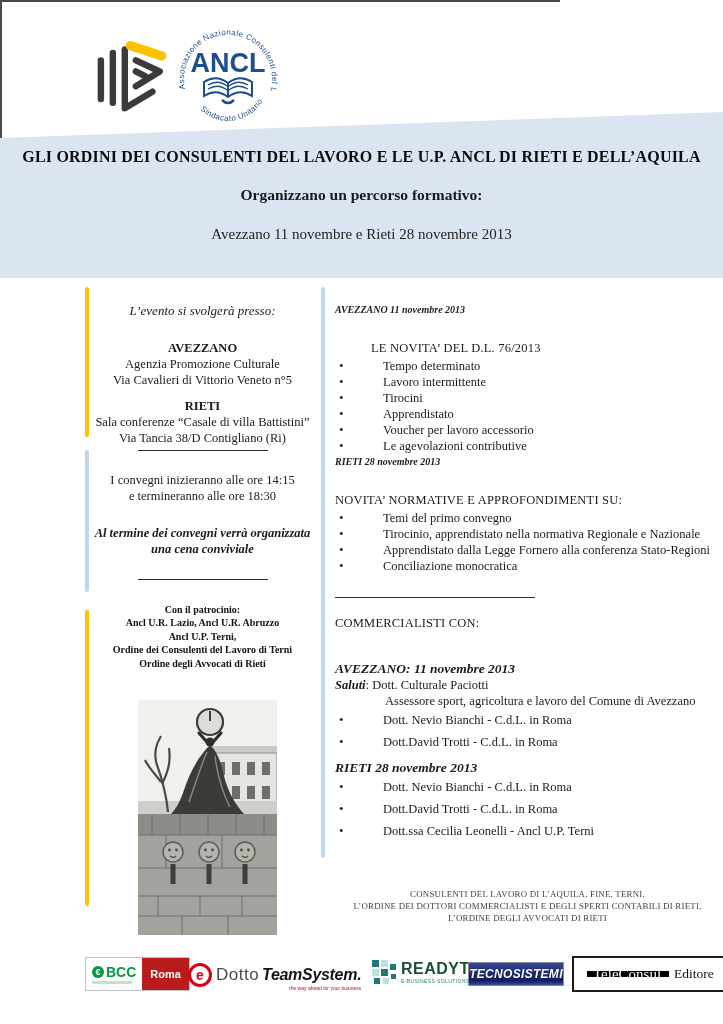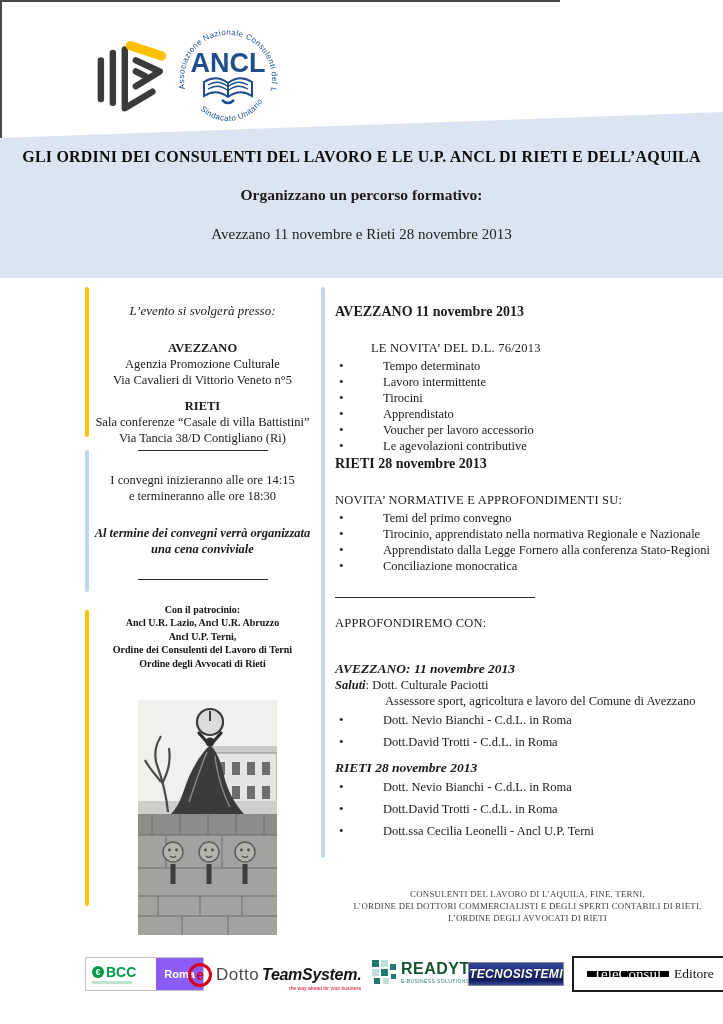--- a/index.html
+++ b/index.html
@@ -42,38 +42,38 @@
   .bd { font-weight:bold; }
   .bi { font-weight:bold; font-style:italic; }
   .lc-rule { position:absolute; left:50%; transform:translateX(-50%); width:130px; height:0; border-top:1px solid #2a2a2a; }
   .patro { font-weight:bold; font-size:10px; line-height:13.5px; color:#111; }
 
   .photo { position:absolute; left:138px; top:700px; width:139px; height:235px; }
 
   
   .rc { position:absolute; left:335px; top:0; width:385px; font-size:12.5px; }
   .rc .abs { white-space:nowrap; }
-  .rc-h { font-weight:bold; font-size:14px; }
+  .rc-h { font-weight:bold; font-size:10px;font-style:italic; }
   .rc-sub { font-size:12.5px; letter-spacing:0.2px; }
   ul.blist { list-style:none; }
   ul.blist li { position:relative; padding-left:48px; height:16px; line-height:16px; white-space:nowrap; }
   ul.blist li::before { content:"•"; position:absolute; left:4px; top:0; font-size:13px; }
   ul.blist.wide li { height:22px; line-height:18px; }
   .rc-rule { position:absolute; left:0; width:200px; border-top:1px solid #2a2a2a; }
   .indent { padding-left:50px; }
   .accred { text-align:center; font-size:8.8px; line-height:11.8px; letter-spacing:0.25px; color:#3f3f3f; white-space:normal !important; }
 
   
   .sponsor { position:absolute; display:flex; align-items:center; font-family:"Liberation Sans", sans-serif; }
   .bcc-box { border:1px solid #c2c2c2; display:flex; align-items:stretch; height:34px; background:#fff; }
   .bcc-left { display:flex; flex-direction:column; justify-content:center; padding:0 6px; }
   .bcc-name { color:#009a44; font-weight:bold; font-size:14px; line-height:14px; display:flex; align-items:center; gap:2px; }
   .bcc-e { display:inline-block; width:12px; height:12px; border-radius:50%; background:#009a44; color:#fff; font-size:9px; line-height:12px; text-align:center; font-weight:bold; }
   .bcc-sub { height:3px; width:40px; background:#bfe3cf; margin-top:2px; }
-  .bcc-roma { background:#8b5cf6; color:#fff; font-weight:bold; font-size:11px; display:flex; align-items:center; padding:16px 8px;margin-left:14px; }
+  .bcc-roma { background:#b91c1c; color:#fff; font-weight:bold; font-size:11px; display:flex; align-items:center; padding:16px 8px; }
   .edotto { gap:4px; }
   .edotto-e { width:24px; height:24px; border-radius:50%; border:3px solid #d6001c; color:#d6001c; font-weight:bold; font-size:14px; display:flex; align-items:center; justify-content:center; }
   .edotto-name { font-size:17px; color:#4a4a4a; letter-spacing:0.5px; }
   .ts { flex-direction:column; align-items:flex-end; }
   .ts-name { font-weight:bold; font-style:italic; font-size:16px; color:#141414; letter-spacing:-0.3px; }
   .ts-tag { font-size:5px; color:#d6001c; margin-top:1px; }
   .rt { gap:5px; }
   .rt-icon { width:24px; height:24px; position:relative; }
   .rt-icon i { position:absolute; background:#1d7a74; }
   .rt-text { display:flex; flex-direction:column; }
@@ -234,21 +234,21 @@
     <div class="abs rc-sub" style="top:493px;">NOVITA’ NORMATIVE E APPROFONDIMENTI SU:</div>
     <ul class="blist abs" style="top:510px;">
       <li><span>Temi del primo convegno</span></li>
       <li><span>Tirocinio, apprendistato nella normativa Regionale e Nazionale</span></li>
       <li><span>Apprendistato dalla Legge Fornero alla conferenza Stato-Regioni</span></li>
       <li><span>Conciliazione monocratica</span></li>
     </ul>
 
     <div class="rc-rule" style="top:597px;"></div>
 
-    <div class="abs rc-sub" style="top:616px;">APPROFONDIREMO CON:</div>
+    <div class="abs rc-sub" style="top:616px;">COMMERCIALISTI CON:</div>
 
     <div class="abs bi" style="top:661px; font-size:13.5px;">AVEZZANO: 11 novembre 2013</div>
     <div class="abs" style="top:678px;">
       <span class="bi">Saluti</span><span>: Dott. Culturale Paciotti</span>
     </div>
     <div class="abs indent" style="top:694px;">Assessore sport, agricoltura e lavoro del Comune di Avezzano</div>
     <ul class="blist wide abs" style="top:711px;">
       <li><span>Dott. Nevio Bianchi - C.d.L. in Roma</span></li>
       <li><span>Dott.David Trotti - C.d.L. in Roma</span></li>
     </ul>

